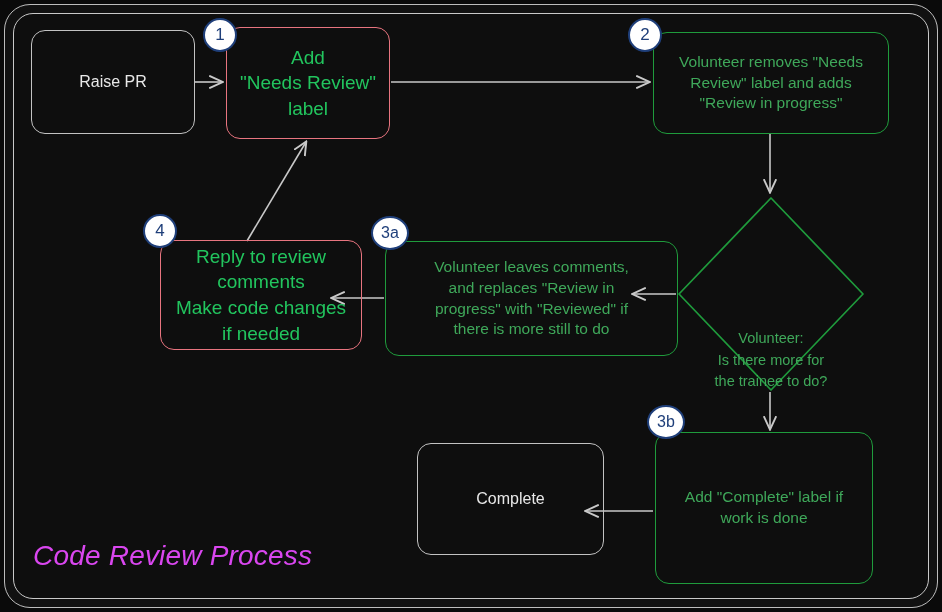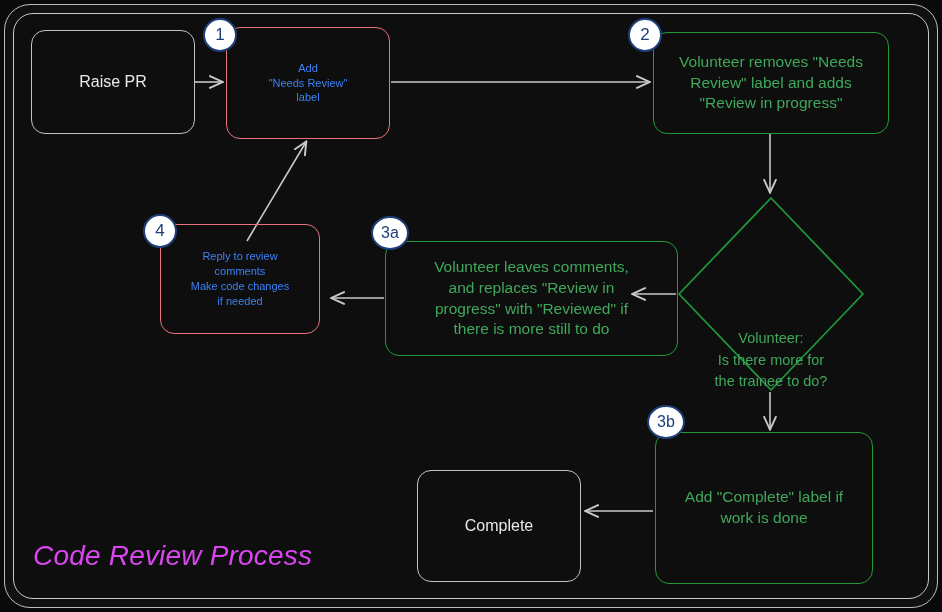--- a/index.html
+++ b/index.html
@@ -48,22 +48,22 @@
     white-space: pre-line;
     padding: 4px 8px;
   }
   .node.plain {
     border: 1.6px solid #c2c2c2;
     color: #e8e8e8;
     font-size: 16px;
   }
   .node.red {
     border: 1.6px solid #e8747f;
-    color: #3b82f6;
-    font-size: 11px;
+    color: #22c55e;
+    font-size: 19px;
   }
   .node.green {
     border: 1.6px solid #1f9b3c;
     color: #3fa85a;
     font-size: 15.5px;
   }
   .diamond-wrap {
     position: absolute;
     display: flex;
     align-items: flex-end;
@@ -153,27 +153,27 @@
 Is there more for
 the trainee to do?</div>
   </div>
 
   <div class="node green" style="left:385px; top:241px; width:293px; height:115px;">Volunteer leaves comments,
 and replaces "Review in
 progress" with "Reviewed" if
 there is more still to do</div>
   <div class="badge wide" style="left:371px; top:216px;">3a</div>
 
-  <div class="node red" style="left:160px; top:224px; width:160px; height:110px;">Reply to review
+  <div class="node red" style="left:160px; top:240px; width:202px; height:110px;">Reply to review
 comments
 Make code changes
 if needed</div>
   <div class="badge" style="left:143px; top:214px;">4</div>
 
   <div class="node green" style="left:655px; top:432px; width:218px; height:152px;">Add "Complete" label if
 work is done</div>
   <div class="badge wide" style="left:647px; top:405px;">3b</div>
 
-  <div class="node plain" style="left:417px; top:470px; width:164px; height:112px;">Complete</div>
+  <div class="node plain" style="left:417px; top:443px; width:187px; height:112px;">Complete</div>
 
   <div id="diagram-title">Code Review Process</div>
 
 </div>
 
 </body></html>

